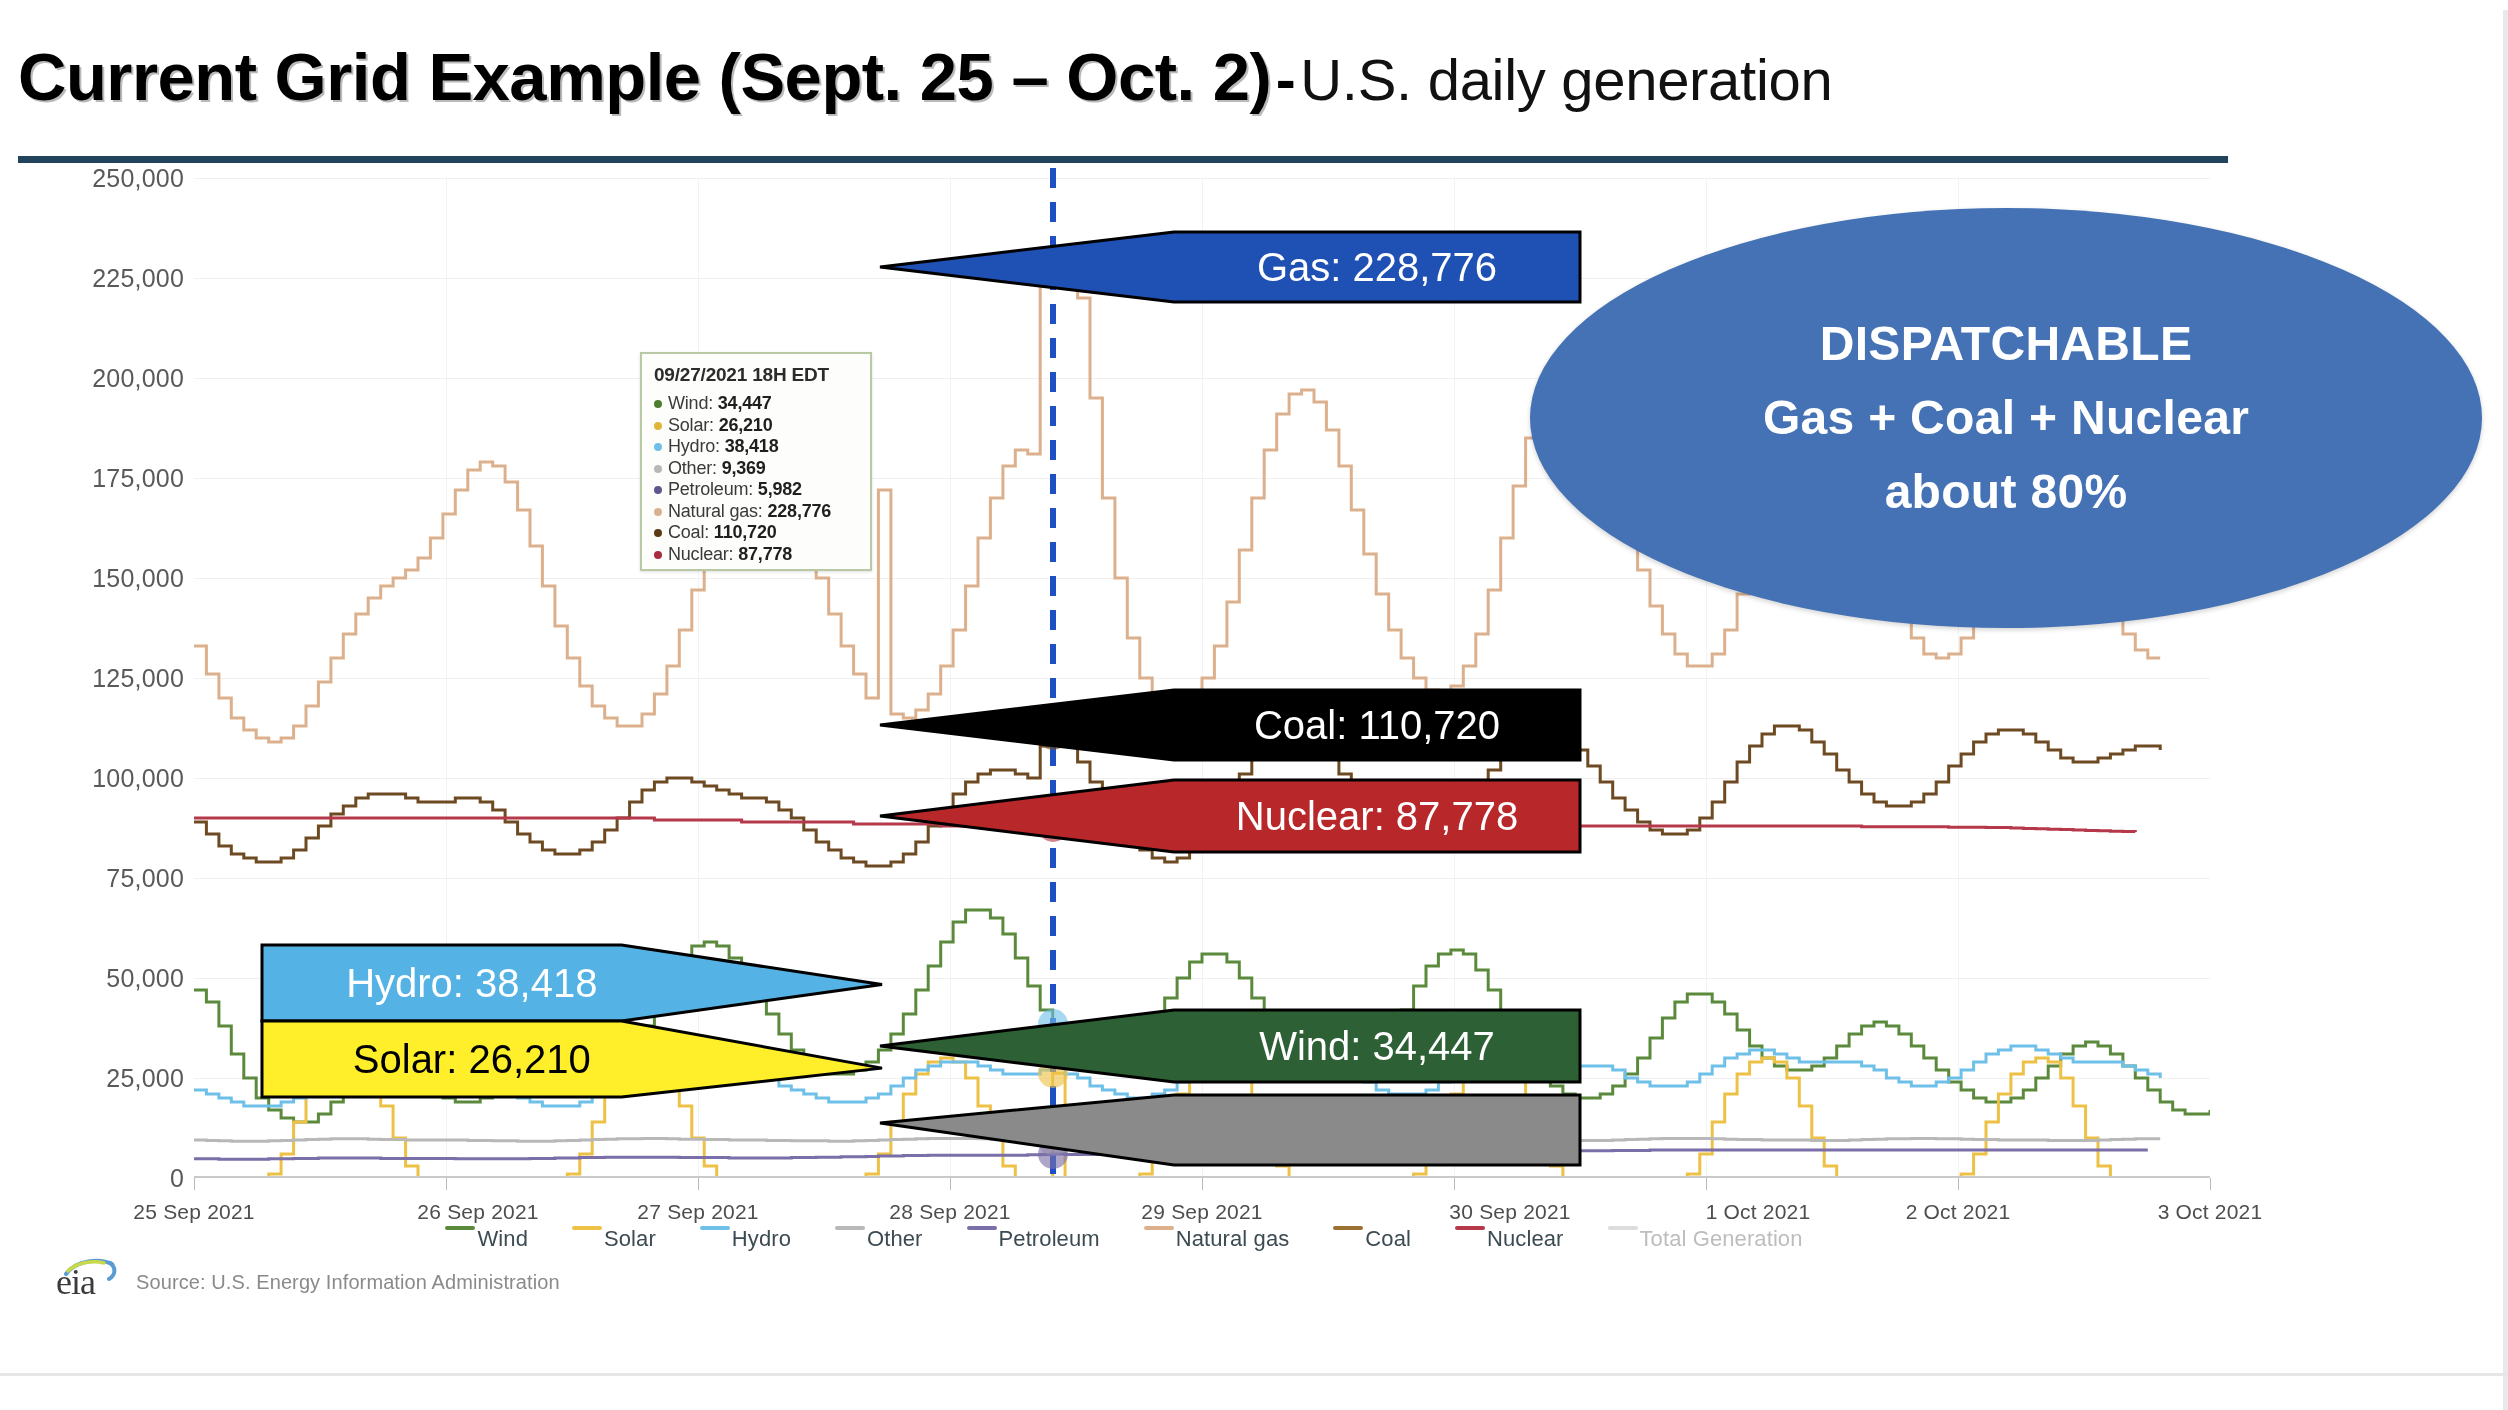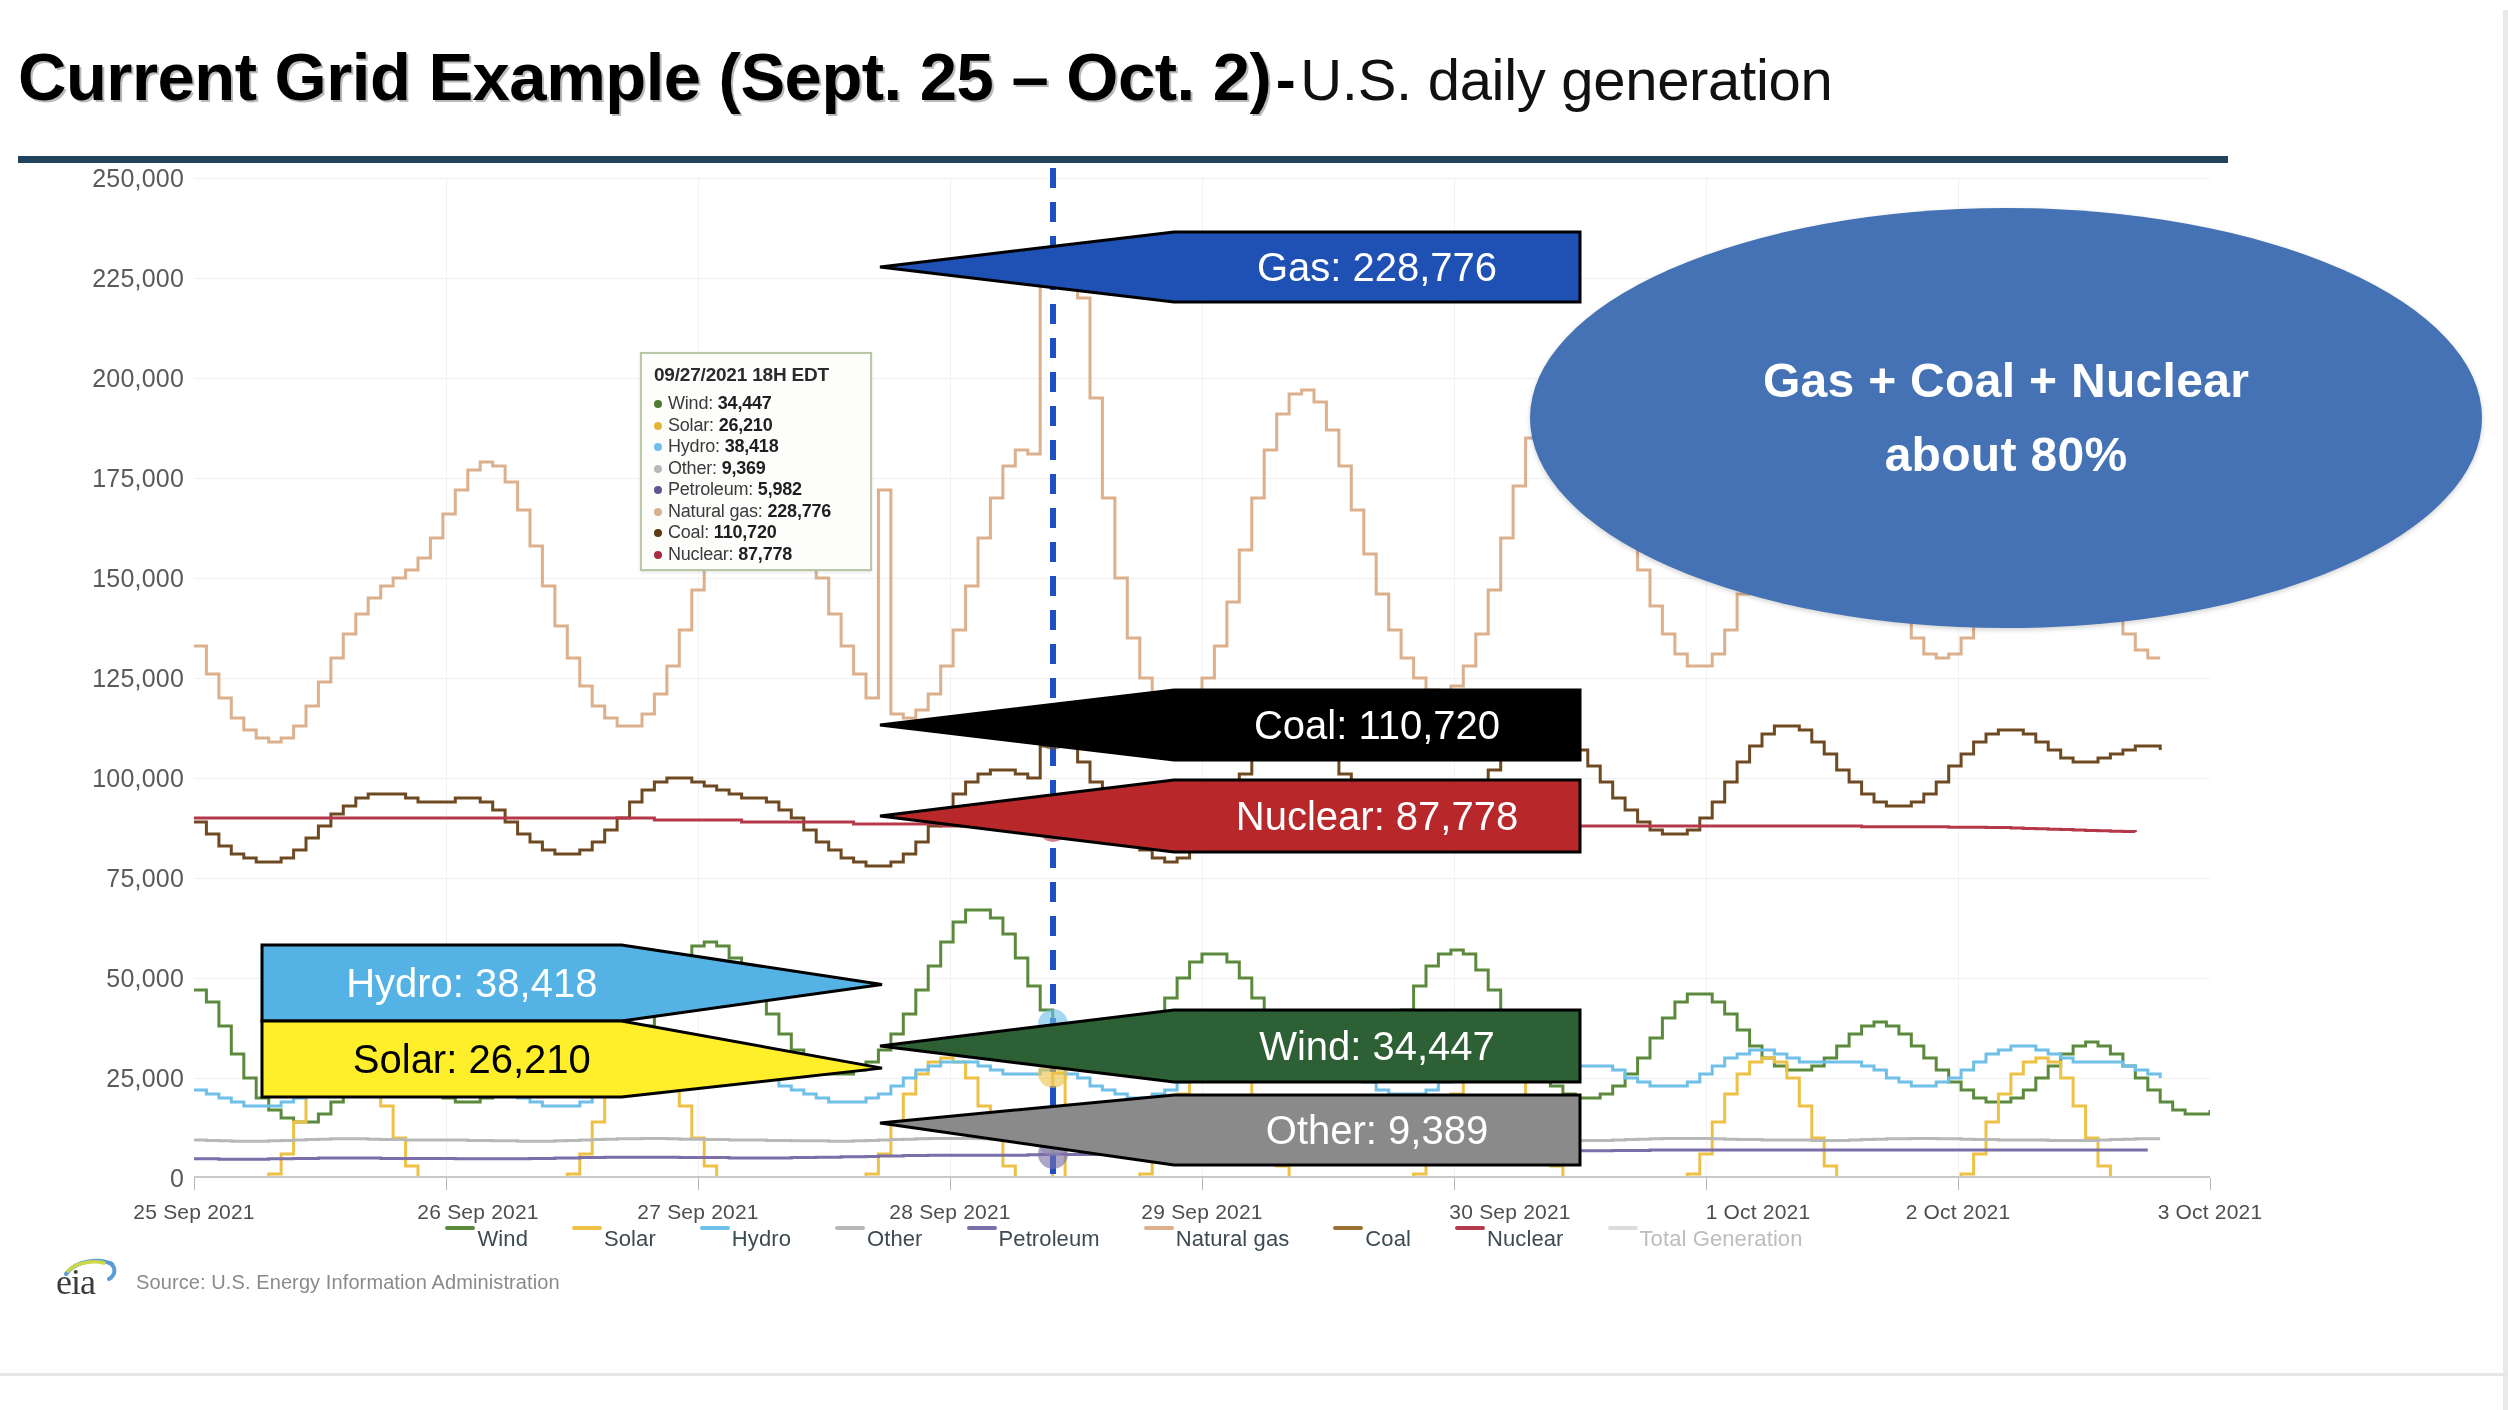--- a/index.html
+++ b/index.html
@@ -262,37 +262,37 @@
       <div class="callout" style="left: 880px; top: 1010px; width: 700px; height: 72px;">
         <svg width="700" height="72" viewBox="0 0 700 72">
           <polygon points="294,0 700,0 700,72 294,72 0,36" fill="#2d6034" stroke="#000" stroke-width="3"></polygon>
         </svg>
         <div class="ctext" style="color: rgb(255, 255, 255); left: 304px; width: 386px; justify-content: center;">Wind: 34,447</div>
       </div>
       <div class="callout" style="left: 880px; top: 1095px; width: 700px; height: 70px;">
         <svg width="700" height="70" viewBox="0 0 700 70">
           <polygon points="294,0 700,0 700,70 294,70 0,28" fill="#8a8a8a" stroke="#000" stroke-width="3"></polygon>
         </svg>
-        <div class="ctext" style="color: rgb(255, 255, 255); left: 304px; width: 386px; justify-content: center;">Other: 9,389</div>
       </div>
       <div class="callout" style="left: 262px; top: 945px; width: 620px; height: 76px;">
         <svg width="620" height="76" viewBox="0 0 620 76">
           <polygon points="0,0 359.6,0 620,39.52 359.6,76 0,76" fill="#54b3e4" stroke="#000" stroke-width="3"></polygon>
         </svg>
         <div class="ctext" style="color: rgb(255, 255, 255); left: 30px; width: 359.6px; justify-content: center;">Hydro: 38,418</div>
       </div>
       <div class="callout" style="left: 262px; top: 1021px; width: 620px; height: 76px;">
         <svg width="620" height="76" viewBox="0 0 620 76">
           <polygon points="0,0 359.6,0 620,47.12 359.6,76 0,76" fill="#ffef2a" stroke="#000" stroke-width="3"></polygon>
         </svg>
         <div class="ctext" style="color: rgb(0, 0, 0); left: 30px; width: 359.6px; justify-content: center;">Solar: 26,210</div>
       </div>
     </div>
 
   <div id="ellipse">
+    <div class="el-line">DISPATCHABLE</div>
     <div class="el-line">Gas + Coal + Nuclear</div>
     <div class="el-line">about 80%</div>
   </div>
 
   <div id="legend">
       <div class="lg-item">
         <span class="lg-swatch" style="background: rgb(91, 138, 60);"></span>
         <span class="lg-label">Wind</span>
       </div>
       <div class="lg-item">

